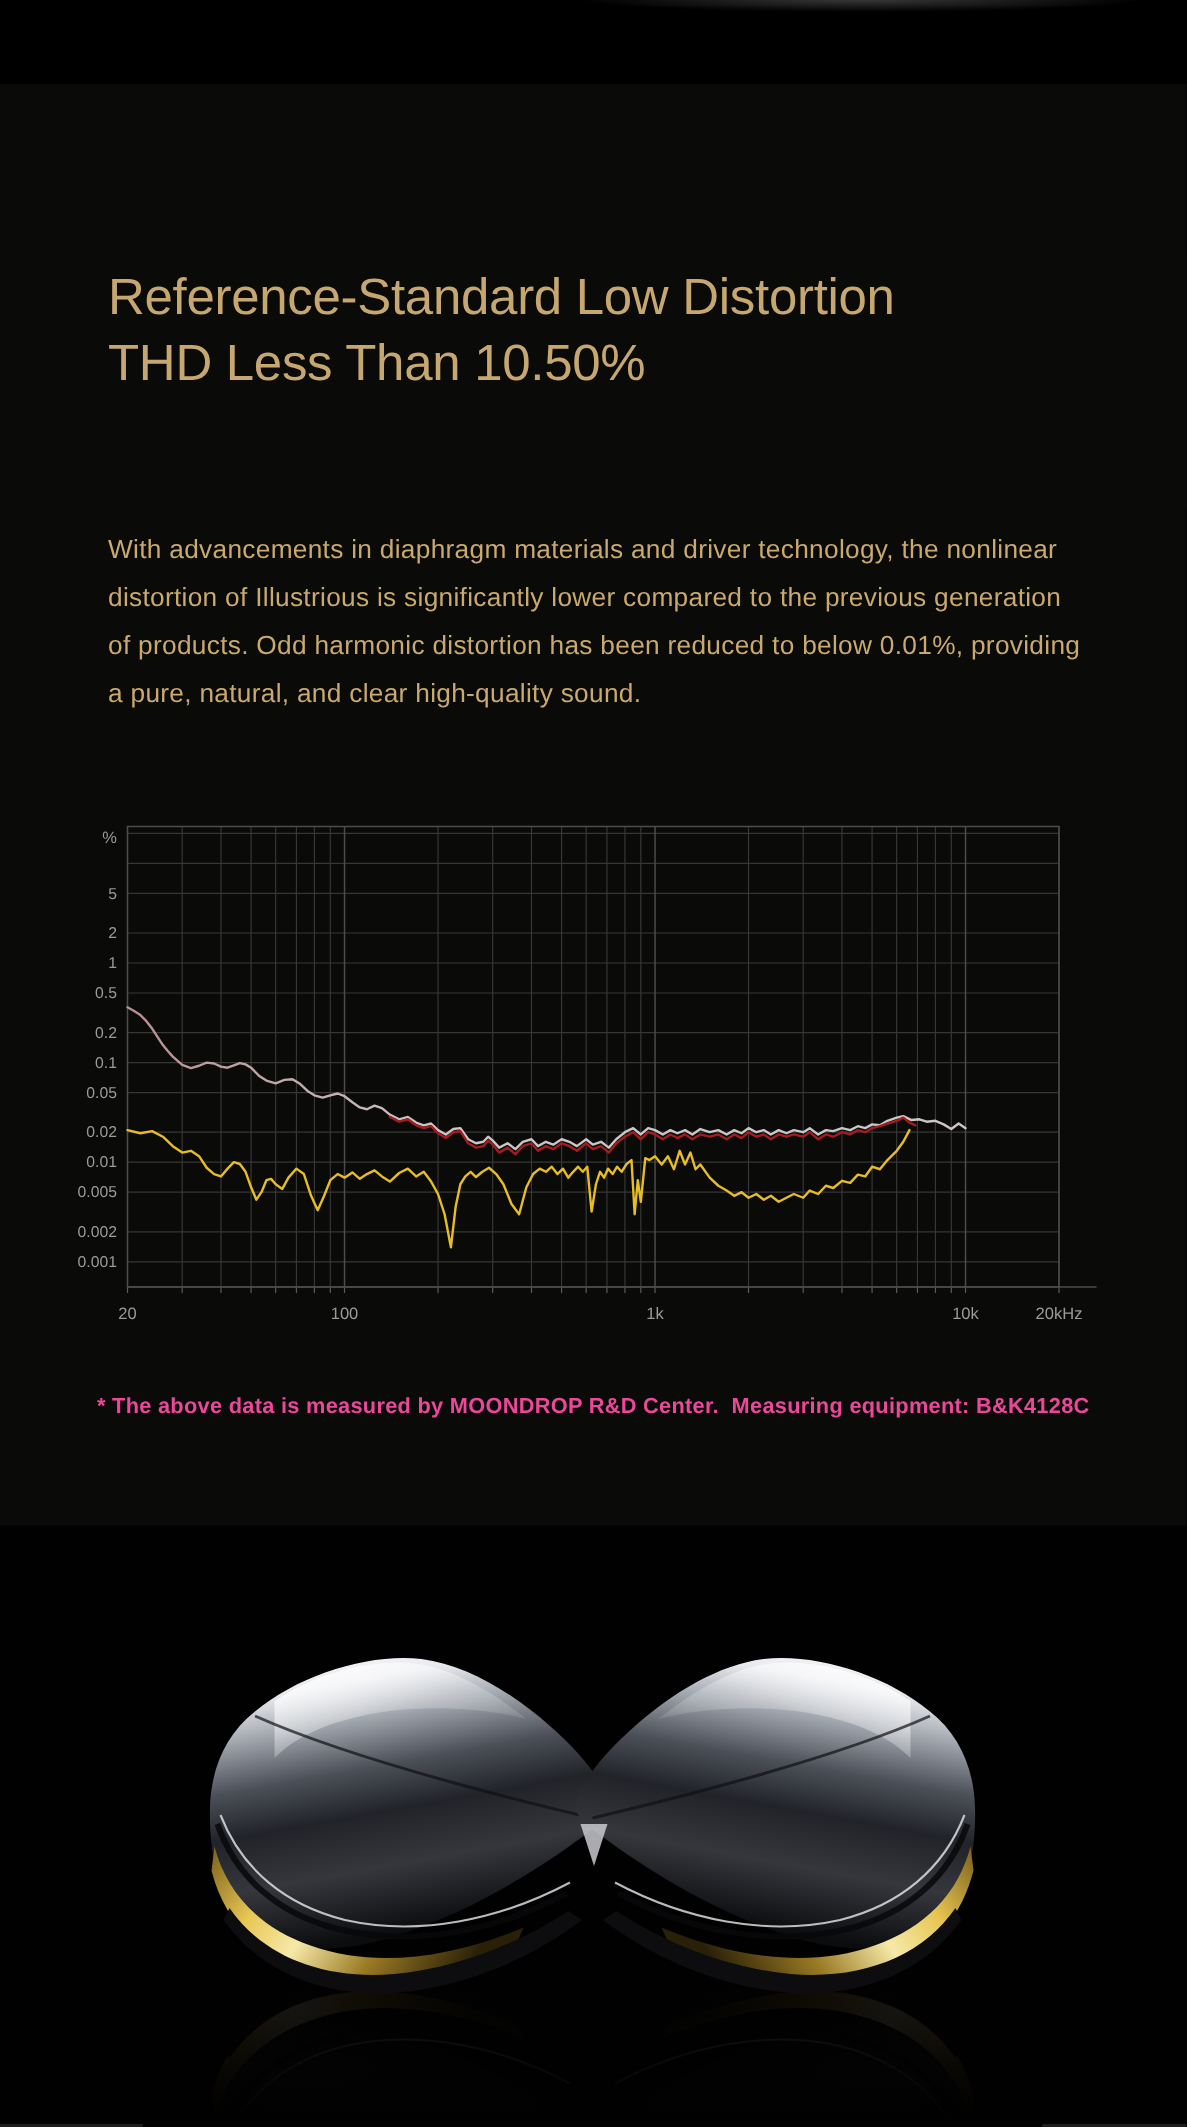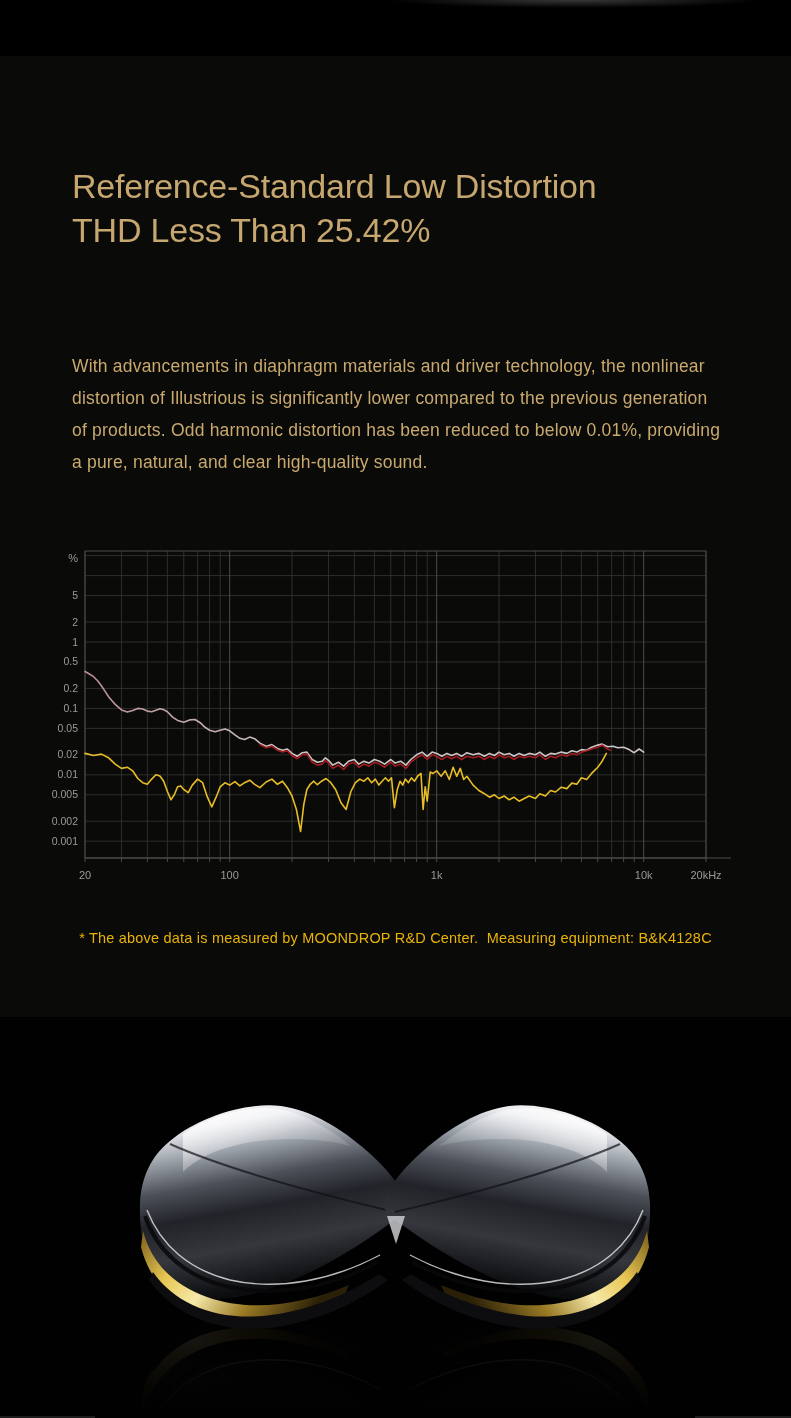--- a/index.html
+++ b/index.html
@@ -4,21 +4,21 @@
 <style>
   html,body{margin:0;padding:0;background:#000;}
   .page{
     position:relative;width:791px;height:1418px;margin:0 auto;
     background:#0a0a08;overflow:hidden;
     font-family:"Liberation Sans",sans-serif;
   }
   .top-strip{position:absolute;top:0;left:0;width:791px;height:56px;background:#000;}
   .top-smudge{position:absolute;top:-4px;left:385px;width:380px;height:12px;
     background:radial-gradient(ellipse at 50% 30%, rgba(150,150,155,.38), rgba(0,0,0,0) 70%);}
-  .heading{position:absolute;left:72px;top:164px;font-size:34px;line-height:44px;
+  .heading{position:absolute;left:72px;top:176px;font-size:34px;line-height:44px;
     letter-spacing:-0.2px;font-weight:400;}
   .body-copy{position:absolute;left:72px;top:350px;width:655px;font-size:17.5px;
     line-height:32px;letter-spacing:0.2px;}
   .footnote{position:absolute;left:0;top:930px;width:791px;text-align:center;
     font-size:14.5px;letter-spacing:0.2px;white-space:pre;}
   .chart-svg{position:absolute;left:0;top:540px;}
   .photo-section{position:absolute;left:0;top:1017px;width:791px;height:401px;
     background:#010101;border-bottom:2px solid #1d1d1d;box-sizing:border-box;}
   .buds-svg{position:absolute;left:95px;top:41px;}
 </style>
@@ -26,21 +26,21 @@
 <body>
 
 <div class="page">
 
   <div class="top-strip">
     <div class="top-smudge"></div>
   </div>
 
   <div class="heading" style="color: rgb(199, 167, 112);">
     <div>Reference-Standard Low Distortion</div>
-    <div>THD Less Than 25.42%</div>
+    <div>THD Less Than 10.50%</div>
   </div>
 
   <div class="body-copy" style="color: rgb(201, 169, 110);">With advancements in diaphragm materials and driver technology, the nonlinear distortion of Illustrious is significantly lower compared to the previous generation of products. Odd harmonic distortion has been reduced to below 0.01%, providing a pure, natural, and clear high-quality sound.</div>
 
   <svg id="thd-svg" class="chart-svg" width="791" height="360" viewBox="0 540 791 360">
       <g>
         <line x1="85" x2="706" y1="555.6116082879116" y2="555.6116082879116" stroke="#373737" stroke-width="0.8"></line>
         <line x1="85" x2="706" y1="575.6" y2="575.6" stroke="#373737" stroke-width="0.8"></line>
         <line x1="85" x2="706" y1="595.5883917120883" y2="595.5883917120883" stroke="#373737" stroke-width="0.8"></line>
         <line x1="85" x2="706" y1="622.0116082879116" y2="622.0116082879116" stroke="#373737" stroke-width="0.8"></line>
@@ -140,21 +140,21 @@
           <stop offset="1" stop-color="#cdc5c5"></stop>
         </linearGradient>
       </defs>
       <g fill="none" stroke-linejoin="round" stroke-linecap="round">
         <polyline points="85.0,671.5 89.4,674.0 93.6,676.7 97.6,680.8 101.4,685.7 105.1,691.4 108.6,696.7 112.0,700.8 115.2,704.4 121.5,709.9 127.3,712.1 132.7,710.5 137.8,708.4 142.7,709.0 147.3,711.1 151.7,711.8 155.9,710.2 159.9,708.7 163.7,709.6 167.4,711.8 172.6,717.1 177.6,720.4 183.8,722.2 189.6,719.9 195.0,719.5 200.2,722.7 205.0,727.3 209.6,730.2 215.1,731.7 220.2,730.2 225.1,729.0 229.7,730.8 234.9,734.8 239.9,738.3 244.6,739.5 249.7,737.1 254.6,738.7 259.9,743.1 266.1,746.2 271.9,744.6 277.4,748.4 282.5,750.2 287.4,749.0 292.0,753.4 297.2,756.3 302.2,752.7 306.9,752.1 312.1,759.5 317.3,762.2 322.2,761.2 325.4,757.8 328.5,760.4 332.8,765.1 338.4,762.2 343.6,766.1 348.5,761.2 354.3,759.5 358.7,764.1 363.9,761.2 368.8,763.1 374.4,759.5 379.6,761.2 384.6,764.1 390.8,759.5 395.2,763.1 400.7,761.2 405.9,765.1 410.8,759.5 416.6,754.8 422.1,752.1 427.2,756.3 432.1,752.1 436.7,753.4 441.9,756.3 446.9,753.4 451.6,755.5 456.7,753.4 461.6,756.3 466.9,752.7 473.1,754.8 478.9,753.4 484.4,756.3 489.5,753.4 494.4,755.5 499.0,752.1 504.2,754.8 509.2,753.4 513.9,756.3 519.1,753.4 524.3,755.5 529.2,753.4 535.5,754.8 539.8,752.1 545.4,756.3 550.6,753.4 555.5,754.1 561.3,752.1 566.8,753.4 571.9,750.8 576.8,752.1 581.4,749.6 586.6,750.2 591.6,747.2 597.8,745.1 602.2,744.1 607.7,746.7 612.9,746.2 617.8,747.8 623.6,747.2 629.1,749.6 634.2,752.7 639.1,749.0 643.7,752.1" stroke="url(#sgrad0)" stroke-width="1.6"></polyline>
         <polyline points="259.9,744.6 266.1,747.8 271.9,746.2 277.4,750.2 282.5,752.1 287.4,750.8 292.0,755.5 297.2,758.7 302.2,754.8 306.9,754.1 312.1,762.2 317.3,765.1 322.2,764.1 325.4,760.4 328.5,763.1 332.8,768.4 338.4,765.1 343.6,769.5 348.5,764.1 354.3,762.2 358.7,767.2 363.9,764.1 368.8,766.1 374.4,762.2 379.6,764.1 384.6,767.2 390.8,762.2 395.2,766.1 400.7,764.1 405.9,768.4 410.8,762.2 416.6,757.8 422.1,754.8 427.2,759.5 432.1,754.8 436.7,756.3 441.9,759.5 446.9,756.3 451.6,758.7 456.7,756.3 461.6,759.5 466.9,756.3 473.1,757.8 478.9,756.3 484.4,759.5 489.5,756.3 494.4,758.7 499.0,754.8 504.2,757.8 509.2,756.3 513.9,759.5 519.1,756.3 524.3,757.8 529.2,756.3 535.5,757.8 539.8,754.8 545.4,759.5 550.6,756.3 555.5,757.8 561.3,754.8 566.8,756.3 571.9,753.4 576.8,754.8 581.4,752.1 586.6,750.8 591.6,749.0 597.8,747.2 602.2,745.1 606.3,748.4 610.3,750.2" stroke="#a51c20" stroke-width="1.6"></polyline>
         <polyline points="85.0,753.4 93.6,755.5 101.4,754.1 108.6,757.8 115.2,764.1 121.5,768.4 127.3,767.2 132.7,770.8 137.8,778.5 142.7,782.7 147.3,784.3 151.7,779.1 155.9,774.8 159.9,776.0 163.7,781.2 167.4,791.5 170.9,799.8 174.3,794.8 177.6,786.8 180.7,785.9 183.8,789.5 188.2,792.6 192.3,785.1 197.6,779.1 202.6,782.7 207.4,797.2 211.8,806.8 216.1,797.2 220.2,786.8 225.1,782.7 229.7,785.1 234.9,781.6 239.9,785.9 244.6,782.7 249.7,780.2 254.6,784.3 259.9,787.7 266.1,782.0 271.9,779.1 277.4,784.3 282.5,781.2 287.4,787.7 292.0,796.0 296.4,809.5 300.6,831.5 303.8,804.3 306.9,789.5 310.2,784.3 313.8,781.2 317.3,784.7 321.6,781.2 326.0,778.5 330.8,782.7 335.6,789.5 341.0,802.7 346.1,809.5 350.9,791.5 355.4,782.7 359.8,779.1 363.9,781.2 367.8,777.8 371.6,782.7 375.3,779.1 378.8,785.1 382.1,781.2 385.4,777.8 388.5,781.2 391.5,777.8 394.4,807.7 397.3,789.5 400.0,781.2 402.7,785.1 405.3,779.1 408.4,782.7 411.4,777.8 414.4,781.2 417.7,776.0 421.0,773.4 423.1,809.5 425.2,786.8 427.2,801.2 430.2,772.1 433.0,773.4 436.7,770.8 441.1,776.3 445.3,770.8 449.3,779.5 453.1,767.2 456.7,776.3 460.3,768.4 463.7,779.5 466.9,776.3 473.1,785.1 478.9,790.5 484.4,793.7 489.5,797.2 494.4,794.8 499.0,798.5 504.2,796.0 509.2,799.8 513.9,797.2 519.1,801.2 524.3,798.5 529.2,796.0 535.5,798.5 539.8,793.7 545.4,796.0 550.6,790.5 555.5,792.0 561.3,787.2 566.8,788.6 571.9,783.1 576.8,784.3 581.4,777.8 586.6,779.5 591.6,773.4 597.8,767.2 602.2,761.2 606.3,753.4" stroke="#e6bd25" stroke-width="1.6"></polyline>
       </g>
     </svg>
 
-  <div class="footnote" style="color: #eab308;">* The above data is measured by MOONDROP R&amp;D Center.  Measuring equipment: B&amp;K4128C</div>
+  <div class="footnote" style="color: #ec4899; font-weight: bold;">* The above data is measured by MOONDROP R&amp;D Center.  Measuring equipment: B&amp;K4128C</div>
 
   <div class="photo-section">
     <svg class="buds-svg" width="600" height="360" viewBox="0 0 600 360">
       <defs>
         <linearGradient id="mtl" x1="0" y1="0" x2="0.25" y2="1">
           <stop offset="0" stop-color="#fdfdfd"></stop>
           <stop offset="0.16" stop-color="#e9eaee"></stop>
           <stop offset="0.3" stop-color="#9aa0a8"></stop>
           <stop offset="0.45" stop-color="#4b4f57"></stop>
           <stop offset="0.6" stop-color="#212329"></stop>

